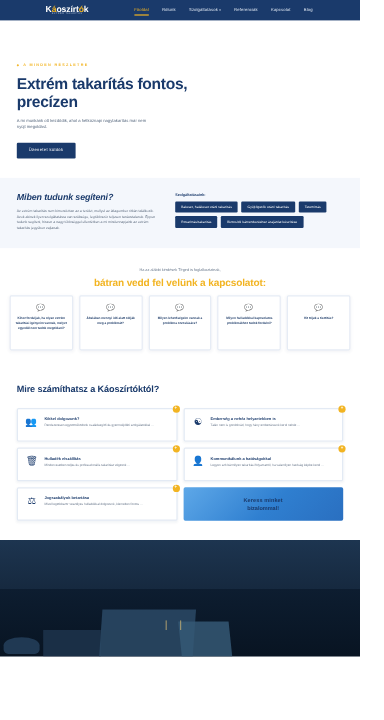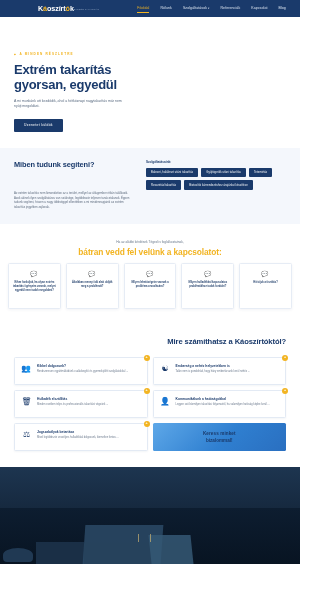--- a/index.html
+++ b/index.html
@@ -11,21 +11,21 @@
   }
   .page { width: 300px; height: 600px; position: relative; overflow: hidden; background:#fff; }
 
   
   .nav {
     height: 17px; background: #1a3a6b;
     display: flex; align-items: center;
     padding: 0 8px 0 38px;
     position: relative; z-index: 20;
   }
-  .logo { display: flex; flex-direction: row; align-items: center; line-height: 1; }
+  .logo { display: flex; flex-direction: column; align-items: center; line-height: 1; }
   .logo-main {
     font-size: 7.2px; font-weight: bold; letter-spacing: -0.1px;
     color: #ffffff; white-space: nowrap;
   }
   .logo-main .hl { color: #f2b422; }
   .logo-sub { font-size: 2.1px; color: #9fb2cc; letter-spacing: .3px; margin-top: .5px; }
   .nav-menu { display: flex; align-items: center; gap: 11px; margin-left: 38px; }
   .nav-item {
     font-size: 3.5px; color: #dbe4f0; white-space: nowrap;
     letter-spacing: .1px; padding-bottom: 1px; position: relative;
@@ -56,21 +56,21 @@
     margin-top: 9px; display: inline-block; background: #1a3a6b;
     color: #fff; font-size: 3.4px; letter-spacing: .3px;
     padding: 4.5px 10px; border: none; border-radius: 1px;
   }
 
   
   .help { background: #f4f7fc; padding: 12px 14px 14px 14px; display: flex; gap: 14px; }
   .help-left { width: 118px; }
   .help-left h2 {
     font-size: 7.4px; color: #1a3a6b; font-weight: bold;
-    letter-spacing: -.1px; margin-bottom: 22px;
+    letter-spacing: -.1px; margin-bottom: 5px; font-style: italic;
   }
   .help-left p { font-size: 2.9px; line-height: 1.62; color: #5d6b7e; }
   .help-right { flex: 1; }
   .help-label { font-size: 3.1px; color: #1a3a6b; font-weight: bold; margin-bottom: 4px; }
   .tags { display: flex; flex-wrap: wrap; gap: 3px; }
   .tag {
     background: #1a3a6b; color: #fff; font-size: 2.7px;
     padding: 3.2px 5px; border-radius: 1px; white-space: nowrap;
     letter-spacing: .1px;
   }
@@ -88,21 +88,21 @@
     border-radius: 1.5px; padding: 7px 4px 9px 4px;
     text-align: center; box-shadow: 0 1px 3px rgba(26,58,107,.06);
     min-height: 46px;
   }
   .q-icon { color: #f2b422; font-size: 6px; line-height: 1; margin-bottom: 4px; display:block; }
   .q-text { font-size: 2.6px; line-height: 1.6; color: #2d4karat; color: #27446f; font-weight: bold; }
 
   
   .expect { background: #fff; padding: 14px 14px 16px 14px; }
   .expect h2 {
-    text-align: right; font-size: 7.6px; color: #1a3a6b;
+    text-align: left; font-size: 7.6px; color: #1a3a6b;
     font-weight: bold; margin-bottom: 11px; letter-spacing: -.1px;
   }
   .acc-grid { display: grid; grid-template-columns: 1fr 1fr; gap: 5px; }
   .acc {
     background: #fff; border: .5px solid #e3eaf4; border-radius: 1.5px;
     padding: 6px 7px 6px 6px; display: flex; gap: 5px; position: relative;
     box-shadow: 0 1px 2px rgba(26,58,107,.05); min-height: 28px;
   }
   .acc-icon { width: 11px; flex-shrink: 0; color: #1a3a6b; font-size: 8px; line-height: 1; padding-top: 1px; text-align:center;}
   .acc-body { flex: 1; }
@@ -151,21 +151,21 @@
       <div class="nav-item">Rólunk</div>
       <div class="nav-item"><span>Szolgáltatások</span><span class="caret">▾</span></div>
       <div class="nav-item">Referenciák</div>
       <div class="nav-item">Kapcsolat</div>
       <div class="nav-item">Blog</div>
     </div>
   </div>
 
   <div class="hero">
     <div class="eyebrow">A MINDEN RÉSZLETRE</div>
-    <h1>Extrém takarítás gyorsan, egyedül</h1>
+    <h1>Extrém takarítás fontos, precízen</h1>
     <p>A mi munkánk ott kezdődik, ahol a hétköznapi nagytakarítás már nem nyújt megoldást.</p>
     <button class="hero-btn">Üzenetet küldök</button>
   </div>
 
   <div class="help">
     <div class="help-left">
       <h2>Miben tudunk segíteni?</h2>
       <p>Az extrém takarítás nem kimondottan az a terület, mellyel az átlagember ritkán találkozik. Azok akinek ilyen szolgáltatásra van szüksége, legtöbbször teljesen tanácstalanok. Éppen tudunk segíteni, hiszen a nagy többséggel ellentétben a mi mindennapjaink az extrém takarítás jegyében zajlanak.</p>
     </div>
     <div class="help-right">

